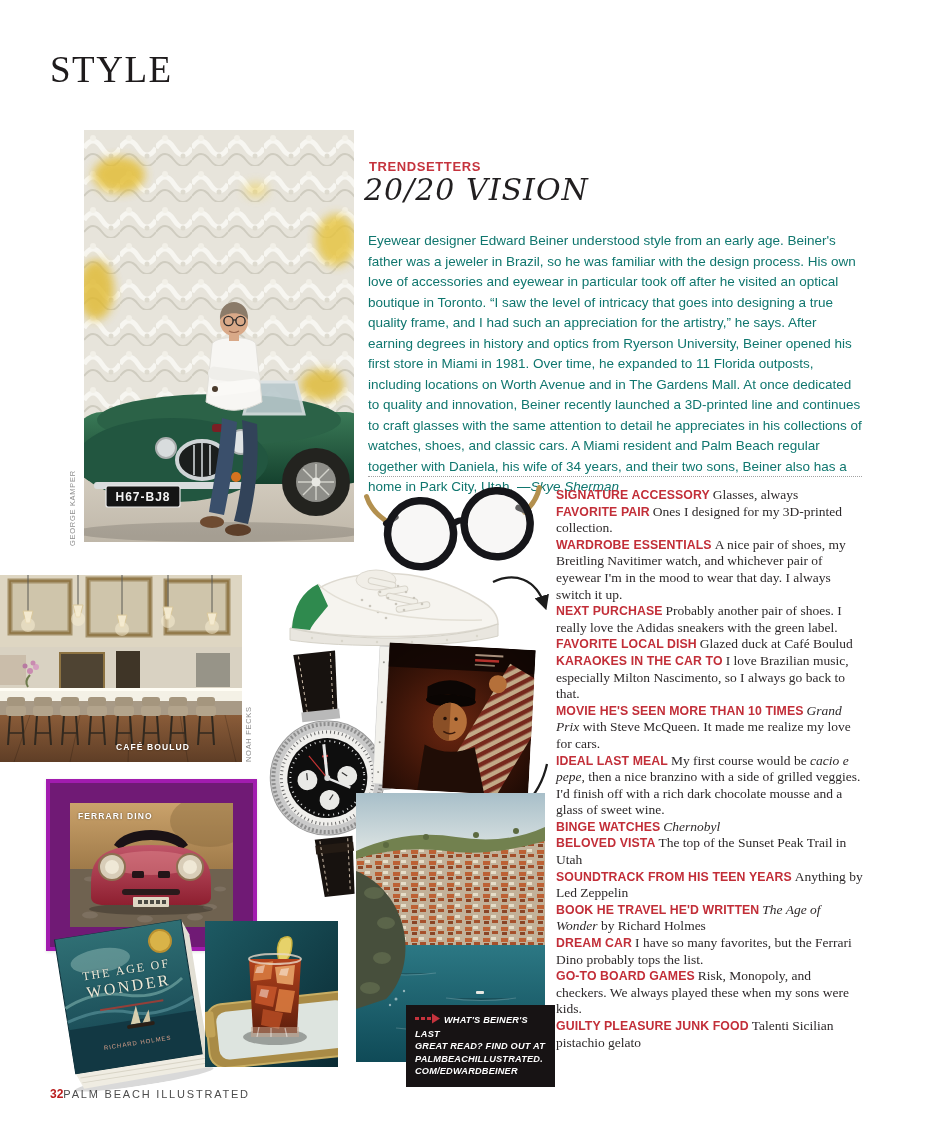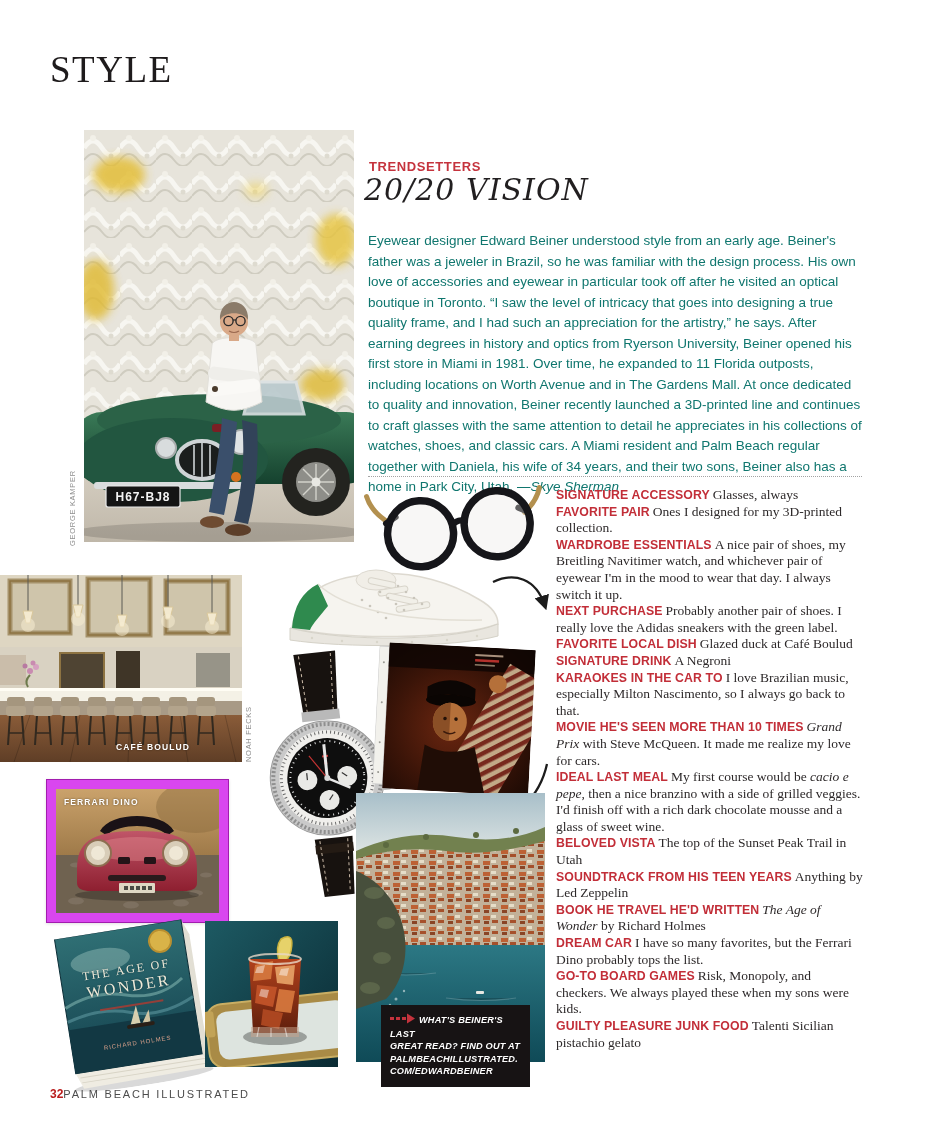--- a/index.html
+++ b/index.html
@@ -22,33 +22,33 @@
   .qa-label{font-family:"Liberation Sans",sans-serif;font-weight:bold;font-size:12.3px;
         color:#c22e38;margin-right:3px;letter-spacing:.1px;}
   .qa-col .it{font-style:italic;}
 
   .credit{font-size:7.5px;letter-spacing:.7px;color:#8f8f8f;white-space:nowrap;
         transform:rotate(-90deg);transform-origin:0 0;}
 
   .photo-label{font-size:8.5px;font-weight:bold;letter-spacing:1.1px;color:#ffffff;
         text-transform:uppercase;text-shadow:0 0 2px rgba(0,0,0,.55);}
 
-  .ferrari-frame{left:46px;top:779px;width:163px;height:124px;background:#d946ef;
-        padding:9px;border:1px solid #a21caf;box-shadow:0 1px 3px rgba(0,0,0,.12);}
+  .ferrari-frame{left:46px;top:779px;width:163px;height:124px;background:#701a75;
+        padding:20px;border:4px solid #a21caf;box-shadow:0 1px 3px rgba(0,0,0,.12);}
   .ferrari-inner{position:relative;width:163px;height:124px;}
 
   .book-wrap{left:58px;top:928px;width:150px;height:158px;transform:rotate(-9deg);}
   .book-title{position:absolute;left:28px;top:34px;width:92px;text-align:center;
         font-family:"Liberation Serif",serif;color:#eee9d8;text-shadow:0 0 2px rgba(10,40,45,.6);}
   .book-title .l1{font-size:12px;letter-spacing:2px;}
   .book-title .l2{font-size:16px;letter-spacing:2.5px;}
   .book-author{position:absolute;left:28px;top:112px;width:92px;text-align:center;
         font-size:6px;letter-spacing:1px;color:#d8a08a;}
 
-  .callout{left:381px;top:1005px;width:131px;background:#171314;padding:8px 9px 9px 9px;
+  .callout{left:406px;top:1005px;width:131px;background:#171314;padding:8px 9px 9px 9px;
         color:#fff;font-size:9.2px;line-height:12.6px;font-weight:bold;font-style:italic;
         letter-spacing:.2px;}
   .callout .url{color:#fdfdfd;}
   .callout .arrow-ic{display:inline-block;vertical-align:-1px;margin-right:3px;}
 
   .footer{left:50px;top:1087px;font-size:11px;color:#4c4c4c;}
   .footer .pageno{font-weight:bold;color:#b91c1c;font-size:12px;}
   .footer .mag{letter-spacing:1.8px;}
 </style>
 </head>
@@ -151,29 +151,29 @@
     <p class="qa-item"><span class="qa-label">SIGNATURE ACCESSORY</span><span class="qa-text"><span>Glasses, always</span></span></p>
 
     <p class="qa-item"><span class="qa-label">FAVORITE PAIR</span><span class="qa-text"><span>Ones I designed for my 3D-printed collection.</span></span></p>
 
     <p class="qa-item"><span class="qa-label">WARDROBE ESSENTIALS</span><span class="qa-text"><span>A nice pair of shoes, my Breitling Navitimer watch, and whichever pair of eyewear I'm in the mood to wear that day. I always switch it up.</span></span></p>
 
     <p class="qa-item"><span class="qa-label">NEXT PURCHASE</span><span class="qa-text"><span>Probably another pair of shoes. I really love the Adidas sneakers with the green label.</span></span></p>
 
     <p class="qa-item"><span class="qa-label">FAVORITE LOCAL DISH</span><span class="qa-text"><span>Glazed duck at Café Boulud</span></span></p>
 
-    <p class="qa-item"><span class="qa-label">SIGNATURE DRINK</span><span class="qa-text"><span>A Negroni</span></span></p>
 
     <p class="qa-item"><span class="qa-label">KARAOKES IN THE CAR TO</span><span class="qa-text"><span>I love Brazilian music, especially Milton Nascimento, so I always go back to that.</span></span></p>
 
     <p class="qa-item"><span class="qa-label">MOVIE HE'S SEEN MORE THAN 10 TIMES</span><span class="qa-text"><span class="it">Grand Prix</span><span> with Steve McQueen. It made me realize my love for cars.</span></span></p>
 
 
     <p class="qa-item"><span class="qa-label">IDEAL LAST MEAL</span><span class="qa-text"><span>My first course would be </span><span class="it">cacio e pepe</span><span>, then a nice branzino with a side of grilled veggies. I'd finish off with a rich dark chocolate mousse and a glass of sweet wine.</span></span></p>
 
+    <p class="qa-item"><span class="qa-label">BINGE WATCHES</span><span class="qa-text"><span class="it">Chernobyl</span></span></p>
 
     <p class="qa-item"><span class="qa-label">BELOVED VISTA</span><span class="qa-text"><span>The top of the Sunset Peak Trail in Utah</span></span></p>
 
     <p class="qa-item"><span class="qa-label">SOUNDTRACK FROM HIS TEEN YEARS</span><span class="qa-text"><span>Anything by Led Zeppelin</span></span></p>
 
     <p class="qa-item"><span class="qa-label">BOOK HE TRAVEL HE'D WRITTEN</span><span class="qa-text"><span class="it">The Age of Wonder</span><span> by Richard Holmes</span></span></p>
 
     <p class="qa-item"><span class="qa-label">DREAM CAR</span><span class="qa-text"><span>I have so many favorites, but the Ferrari Dino probably tops the list.</span></span></p>
 
     <p class="qa-item"><span class="qa-label">GO-TO BOARD GAMES</span><span class="qa-text"><span>Risk, Monopoly, and checkers. We always played these when my sons were kids.</span></span></p>

